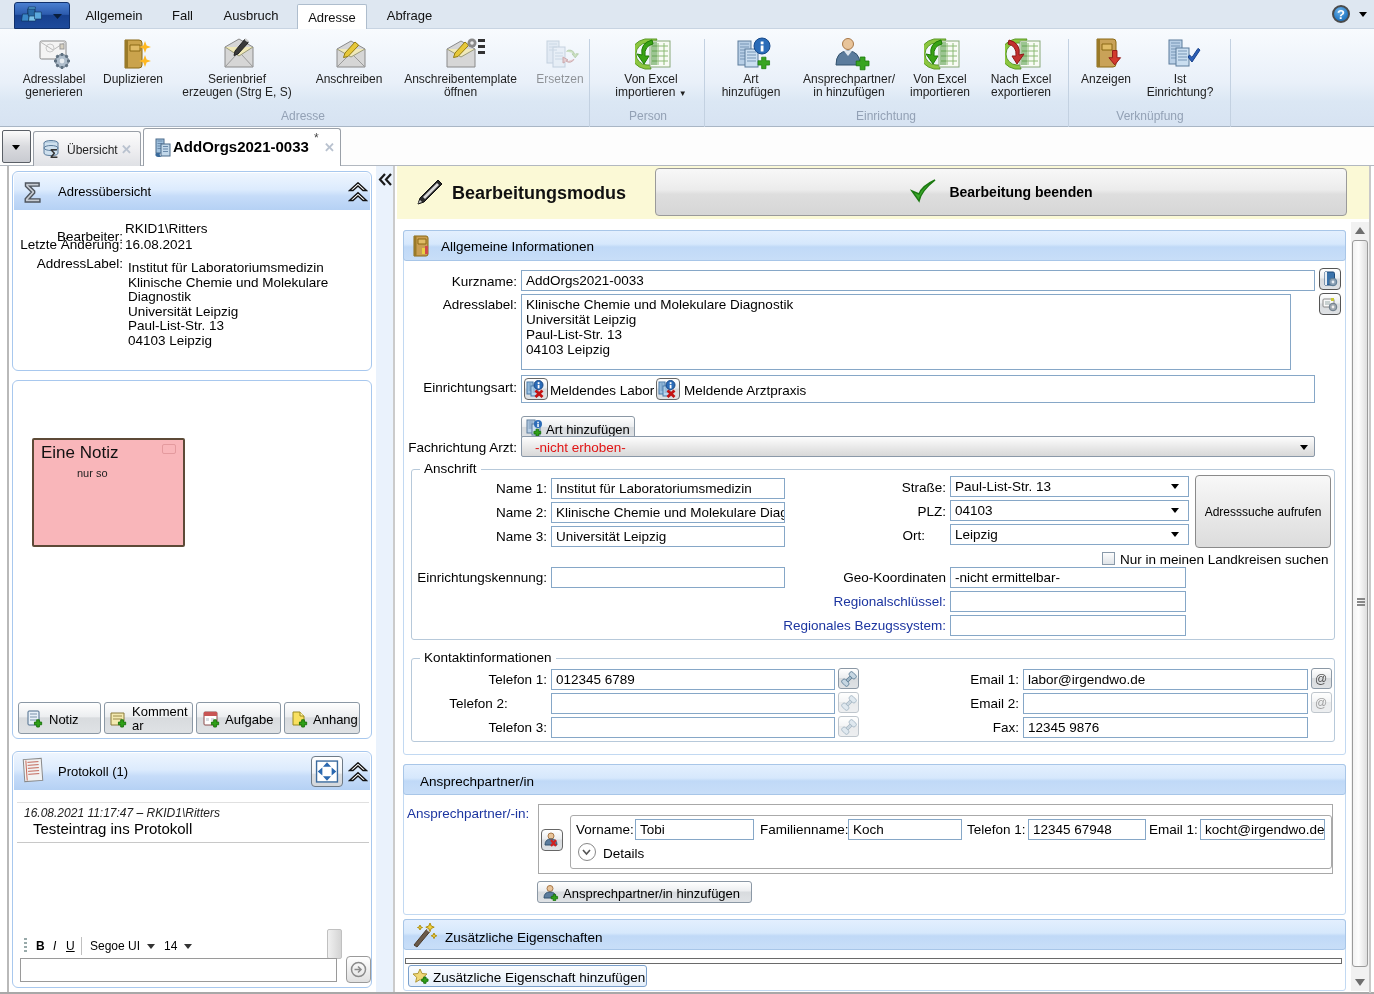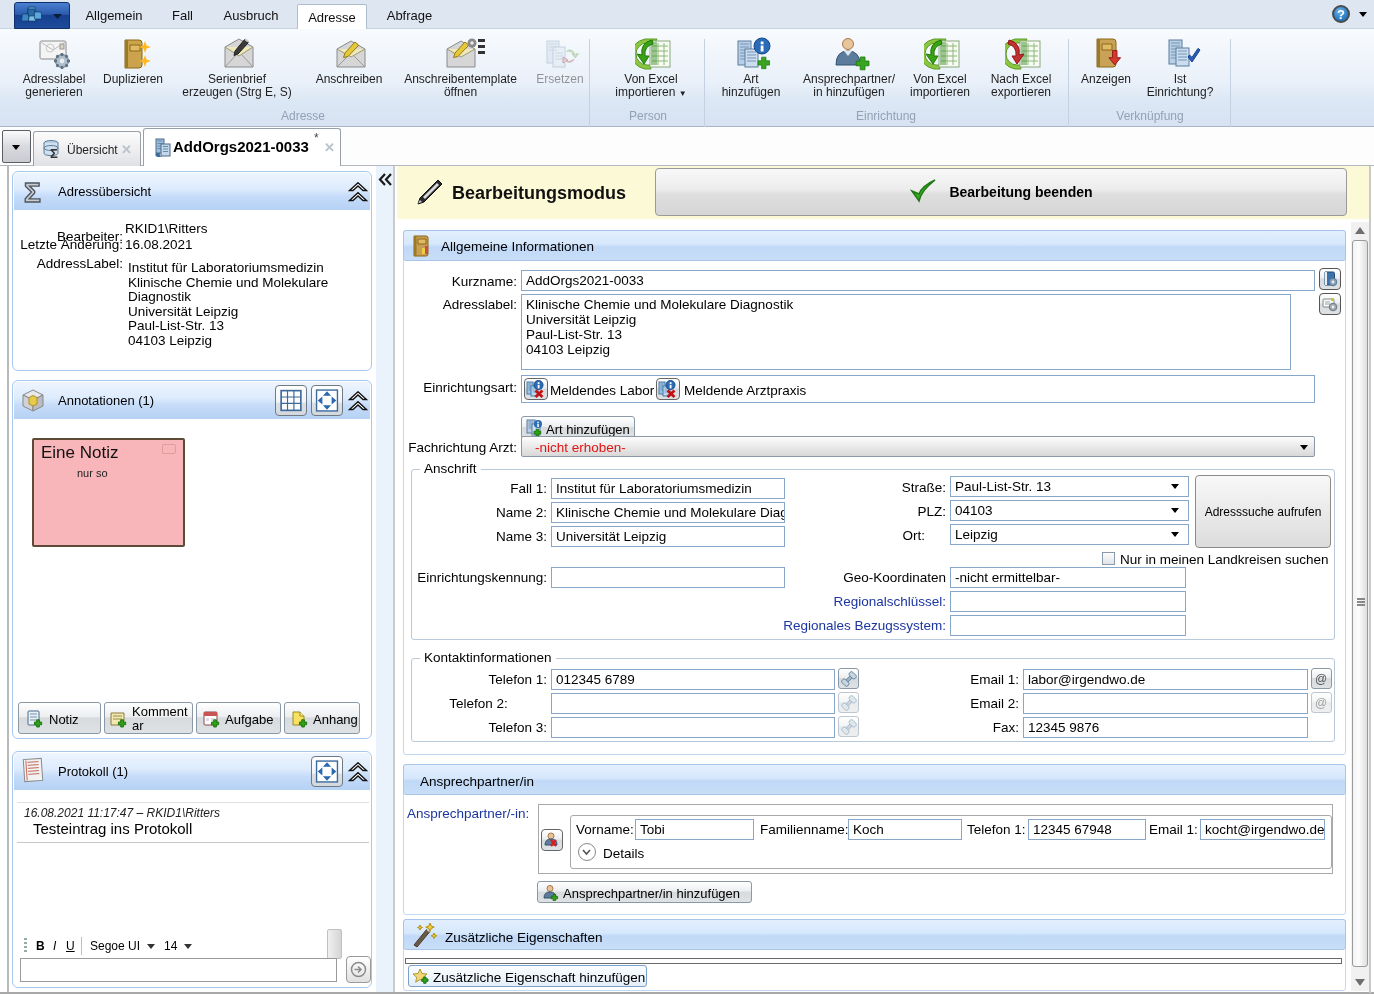--- a/index.html
+++ b/index.html
@@ -297,40 +297,20 @@
       </div>
       <div class="abs lbl12" style="left:0;top:49px;width:110px;text-align:right;margin-top:8px;">Bearbeiter:</div>
       <div class="abs lbl12" style="left:112px;top:49px;">RKID1\Ritters</div>
       <div class="abs lbl12" style="left:0;top:65px;width:110px;text-align:right;">Letzte Änderung:</div>
       <div class="abs lbl12" style="left:112px;top:65px;">16.08.2021</div>
       <div class="abs lbl12" style="left:0;top:84px;width:110px;text-align:right;">AddressLabel:</div>
       <div class="abs lbl12" style="left:115px;top:89px;line-height:14.5px;">Institut für Laboratoriumsmedizin<br>Klinische Chemie und Molekulare<br>Diagnostik<br>Universität Leipzig<br>Paul-List-Str. 13<br>04103 Leipzig</div>
     </div>
 
     <div class="panel abs" style="top:214px;height:359px;">
-      <div class="phead">
-        <svg class="abs" style="left:6px;top:5px;" width="26" height="26" viewBox="0 0 26 26">
-          <path d="M3 8 L13 3 L23 8 L13 13 Z" fill="#e8e8ea" stroke="#86888c"></path>
-          <path d="M3 8 V19 L13 24 V13 Z" fill="#cfd1d5" stroke="#86888c"></path>
-          <path d="M23 8 V19 L13 24 V13 Z" fill="#babcc0" stroke="#86888c"></path>
-          <path d="M9 10.5 L13 8.5 17 10.5 V17 L13 19 9 17 Z" fill="#e8c94a" stroke="#a8922a"></path>
-        </svg>
-        <span class="ptitle">Annotationen (1)</span>
-        <span class="sqbtn" style="left:261px;top:3px;"><svg width="30" height="29" viewBox="0 0 25 25">
-              <rect x="4" y="4" width="17" height="17" fill="#fdfdfd" stroke="#3a6a9e" stroke-width="1.4"></rect>
-              <path d="M4 9.5 h17 M4 15 h17 M9.5 4 v17 M15 4 v17" stroke="#3a6a9e"></path>
-            </svg></span>
-        <span class="sqbtn" style="left:297px;top:3px;"><svg width="30" height="29" viewBox="0 0 25 25">
-              <rect x="3.5" y="3.5" width="18" height="18" fill="#fff" stroke="#3a6a9e" stroke-width="1.2"></rect>
-              <path d="M12.5 4.5 l3.5 4 h-7 z M12.5 20.5 l3.5-4 h-7 z M4.5 12.5 l4-3.5 v7 z M20.5 12.5 l-4-3.5 v7 z" fill="#2a68b0"></path>
-            </svg></span>
-        <svg class="abs" style="left:334px;top:9px;" width="20" height="20" viewBox="0 0 20 20">
-            <path d="M1.5 8.5 L10 0.8 L18.5 8.5 L15 8.5 L10 4 L5 8.5 z M1.5 18.5 L10 10.8 L18.5 18.5 L15 18.5 L10 14 L5 18.5 z" fill="#fff" stroke="#111" stroke-width="1.4"></path>
-          </svg>
-      </div>
 
       <div class="abs" style="left:19px;top:57px;width:153px;height:109px;background:#f9b6ba;border:2px solid #5d4a37;border-radius:2px;">
         <div class="abs" style="left:7px;top:3px;font-size:17px;color:#111;">Eine Notiz</div>
         <div class="abs" style="left:7px;top:27px;font-size:11px;color:#222;padding-left:36px;">nur so</div>
         <div class="abs" style="left:128px;top:4px;width:14px;height:10px;border:1px solid #e49a9e;border-radius:2px;"></div>
       </div>
 
       <div class="gbtn abs" style="left:5px;top:321px;width:83px;height:32px;padding-left:44px;">
         <svg class="abs" style="left:6px;top:6px;" width="20" height="20" viewBox="0 0 20 20">
             <rect x="3" y="2" width="11" height="14" rx="1" fill="#e8f0f8" stroke="#4a6a8a"></rect>
@@ -507,21 +487,21 @@
   </div>
   <div class="abs lbl12" style="left:380px;top:440px;width:137px;text-align:right;">Fachrichtung Arzt:</div>
   <div class="abs" style="left:521px;top:436px;width:794px;height:21px;border:1px solid #8a98a8;border-radius:2px;background:linear-gradient(#fdfdfd,#e8e8e8 55%,#d8d8d8);">
     <span class="abs redtxt" style="left:13px;top:3px;font-size:13.5px;">-nicht erhoben-</span>
     <div class="combo-arrow" style="left:778px;top:8px;"></div>
   </div>
 
   <div class="fset" style="left:411px;top:469px;width:924px;height:171px;">
     <span class="leg">Anschrift</span>
   </div>
-  <div class="abs lbl12" style="left:410px;top:481px;width:137px;text-align:right;">Fall 1:</div>
+  <div class="abs lbl12" style="left:410px;top:481px;width:137px;text-align:right;">Name 1:</div>
   <div class="inp abs" style="left:551px;top:478px;width:234px;height:21px;">Institut für Laboratoriumsmedizin</div>
   <div class="abs lbl12" style="left:410px;top:505px;width:137px;text-align:right;">Name 2:</div>
   <div class="inp abs" style="left:551px;top:502px;width:234px;height:21px;white-space:nowrap;overflow:hidden;">Klinische Chemie und Molekulare Diag</div>
   <div class="abs lbl12" style="left:410px;top:529px;width:137px;text-align:right;">Name 3:</div>
   <div class="inp abs" style="left:551px;top:526px;width:234px;height:21px;">Universität Leipzig</div>
 
   <div class="abs lbl12" style="left:809px;top:480px;width:137px;text-align:right;">Straße:</div>
   <div class="inp abs" style="left:950px;top:476px;width:239px;height:21px;">Paul-List-Str. 13<div class="combo-arrow" style="left:220px;top:7px;"></div></div>
   <div class="abs lbl12" style="left:809px;top:504px;width:137px;text-align:right;">PLZ:</div>
   <div class="inp abs" style="left:950px;top:500px;width:239px;height:21px;">04103<div class="combo-arrow" style="left:220px;top:7px;"></div></div>

